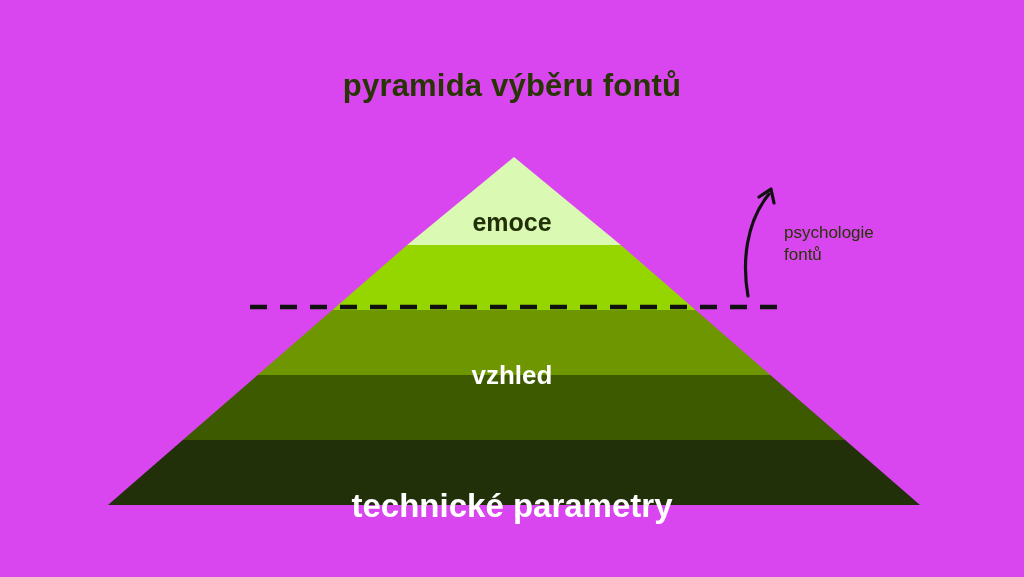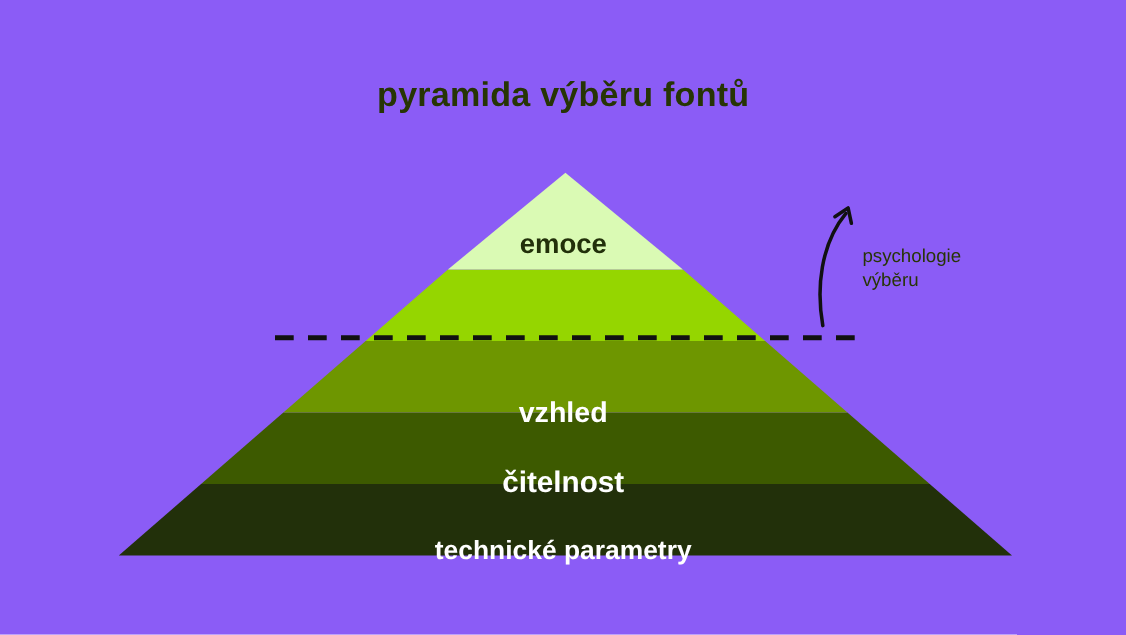--- a/index.html
+++ b/index.html
@@ -4,21 +4,21 @@
 <style>
   html, body {
     margin: 0;
     padding: 0;
     background: #ffffff;
   }
   #canvas {
     position: relative;
     width: 1024px;
     height: 577px;
-    background: #8b5cf6;
+    background: #d946ef;
     overflow: hidden;
     font-family: "Liberation Sans", sans-serif;
   }
 
   
   #diagram-title {
     position: absolute;
     left: 0;
     top: 68px;
     width: 1024px;
@@ -54,21 +54,21 @@
     white-space: nowrap;
     pointer-events: none;
   }
   .layer-label.dark  { color: #22300A; text-align: center; }
   .layer-label.light { color: #ffffff; margin-top: 31px; }
 
   #label-emoce      { top: 208px; font-size: 25px; }
   #label-kontext    { top: 263px; font-size: 25px; }
   #label-vzhled     { top: 329px; font-size: 26px; }
   #label-citelnost  { top: 392px; font-size: 27px; }
-  #label-technicke  { top: 456px; font-size: 24px; }
+  #label-technicke  { top: 456px; font-size: 33px; }
 
   
   #divider-svg {
     position: absolute;
     left: 0;
     top: 0;
   }
 
   
   #annotation-group {
@@ -111,33 +111,32 @@
 
       <polygon points="257.6,375 770.4,375 695.6,310 332.4,310" fill="#6E9600"></polygon>
 
       <polygon points="332.4,310 695.6,310 620.8,245 407.2,245" fill="#95D600"></polygon>
 
       <polygon points="407.2,245 620.8,245 514,157" fill="#DAFAB4"></polygon>
     </svg>
 
     <div class="layer-label dark" id="label-emoce">emoce</div>
     <div class="layer-label light" id="label-vzhled">vzhled</div>
-    <div class="layer-label light" id="label-citelnost">čitelnost</div>
     <div class="layer-label light" id="label-technicke">technické parametry</div>
   </div>
 
   <svg id="divider-svg" width="1024" height="577" viewBox="0 0 1024 577">
     <line x1="250" y1="307" x2="777" y2="307" stroke="#111111" stroke-width="4.5" stroke-dasharray="17 13" stroke-linecap="butt"></line>
   </svg>
 
   <div id="annotation-group">
     <svg id="annotation-arrow-svg" width="1024" height="577" viewBox="0 0 1024 577">
       <path d="M 748 296 C 742 262 746 222 769 194" fill="none" stroke="#111111" stroke-width="3.2" stroke-linecap="round"></path>
       <path d="M 759 197 L 771 189 L 774 203" fill="none" stroke="#111111" stroke-width="3.2" stroke-linecap="round" stroke-linejoin="round"></path>
     </svg>
 
     <div id="annotation-text">
       <span class="line">psychologie</span>
-      <span class="line">výběru</span>
+      <span class="line">fontů</span>
     </div>
   </div>
 
 </div>
 
 </body></html>

